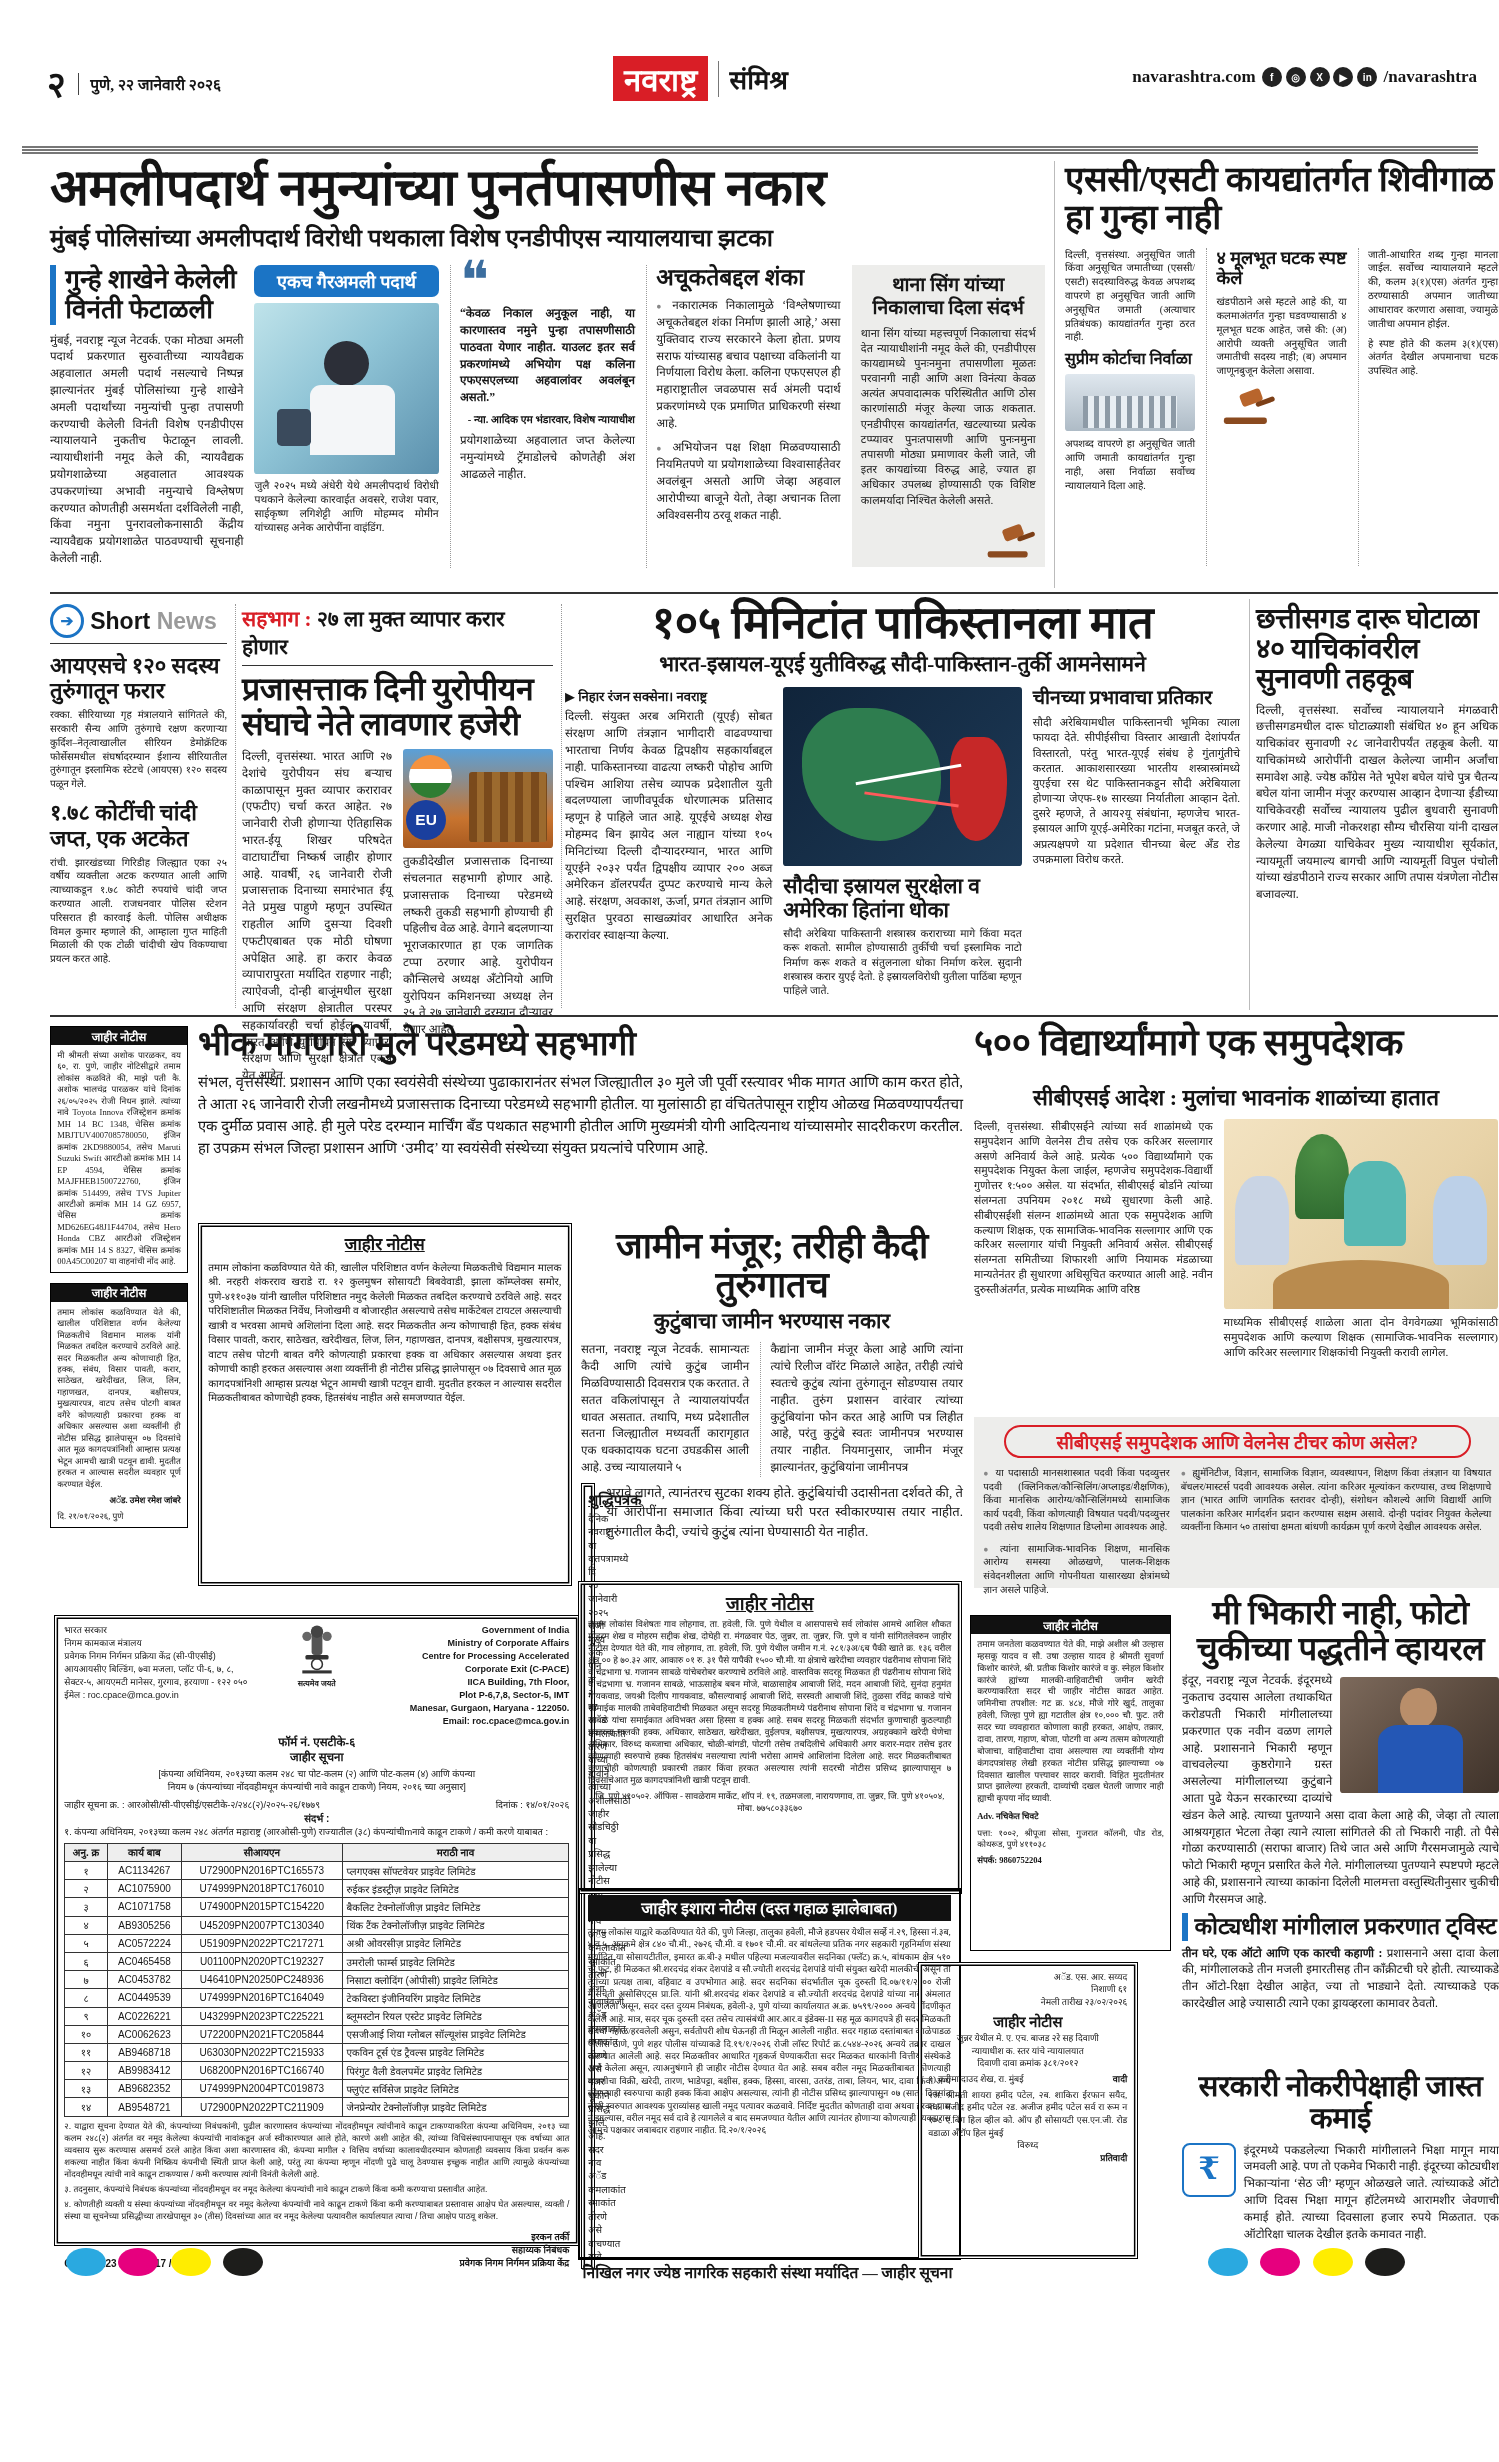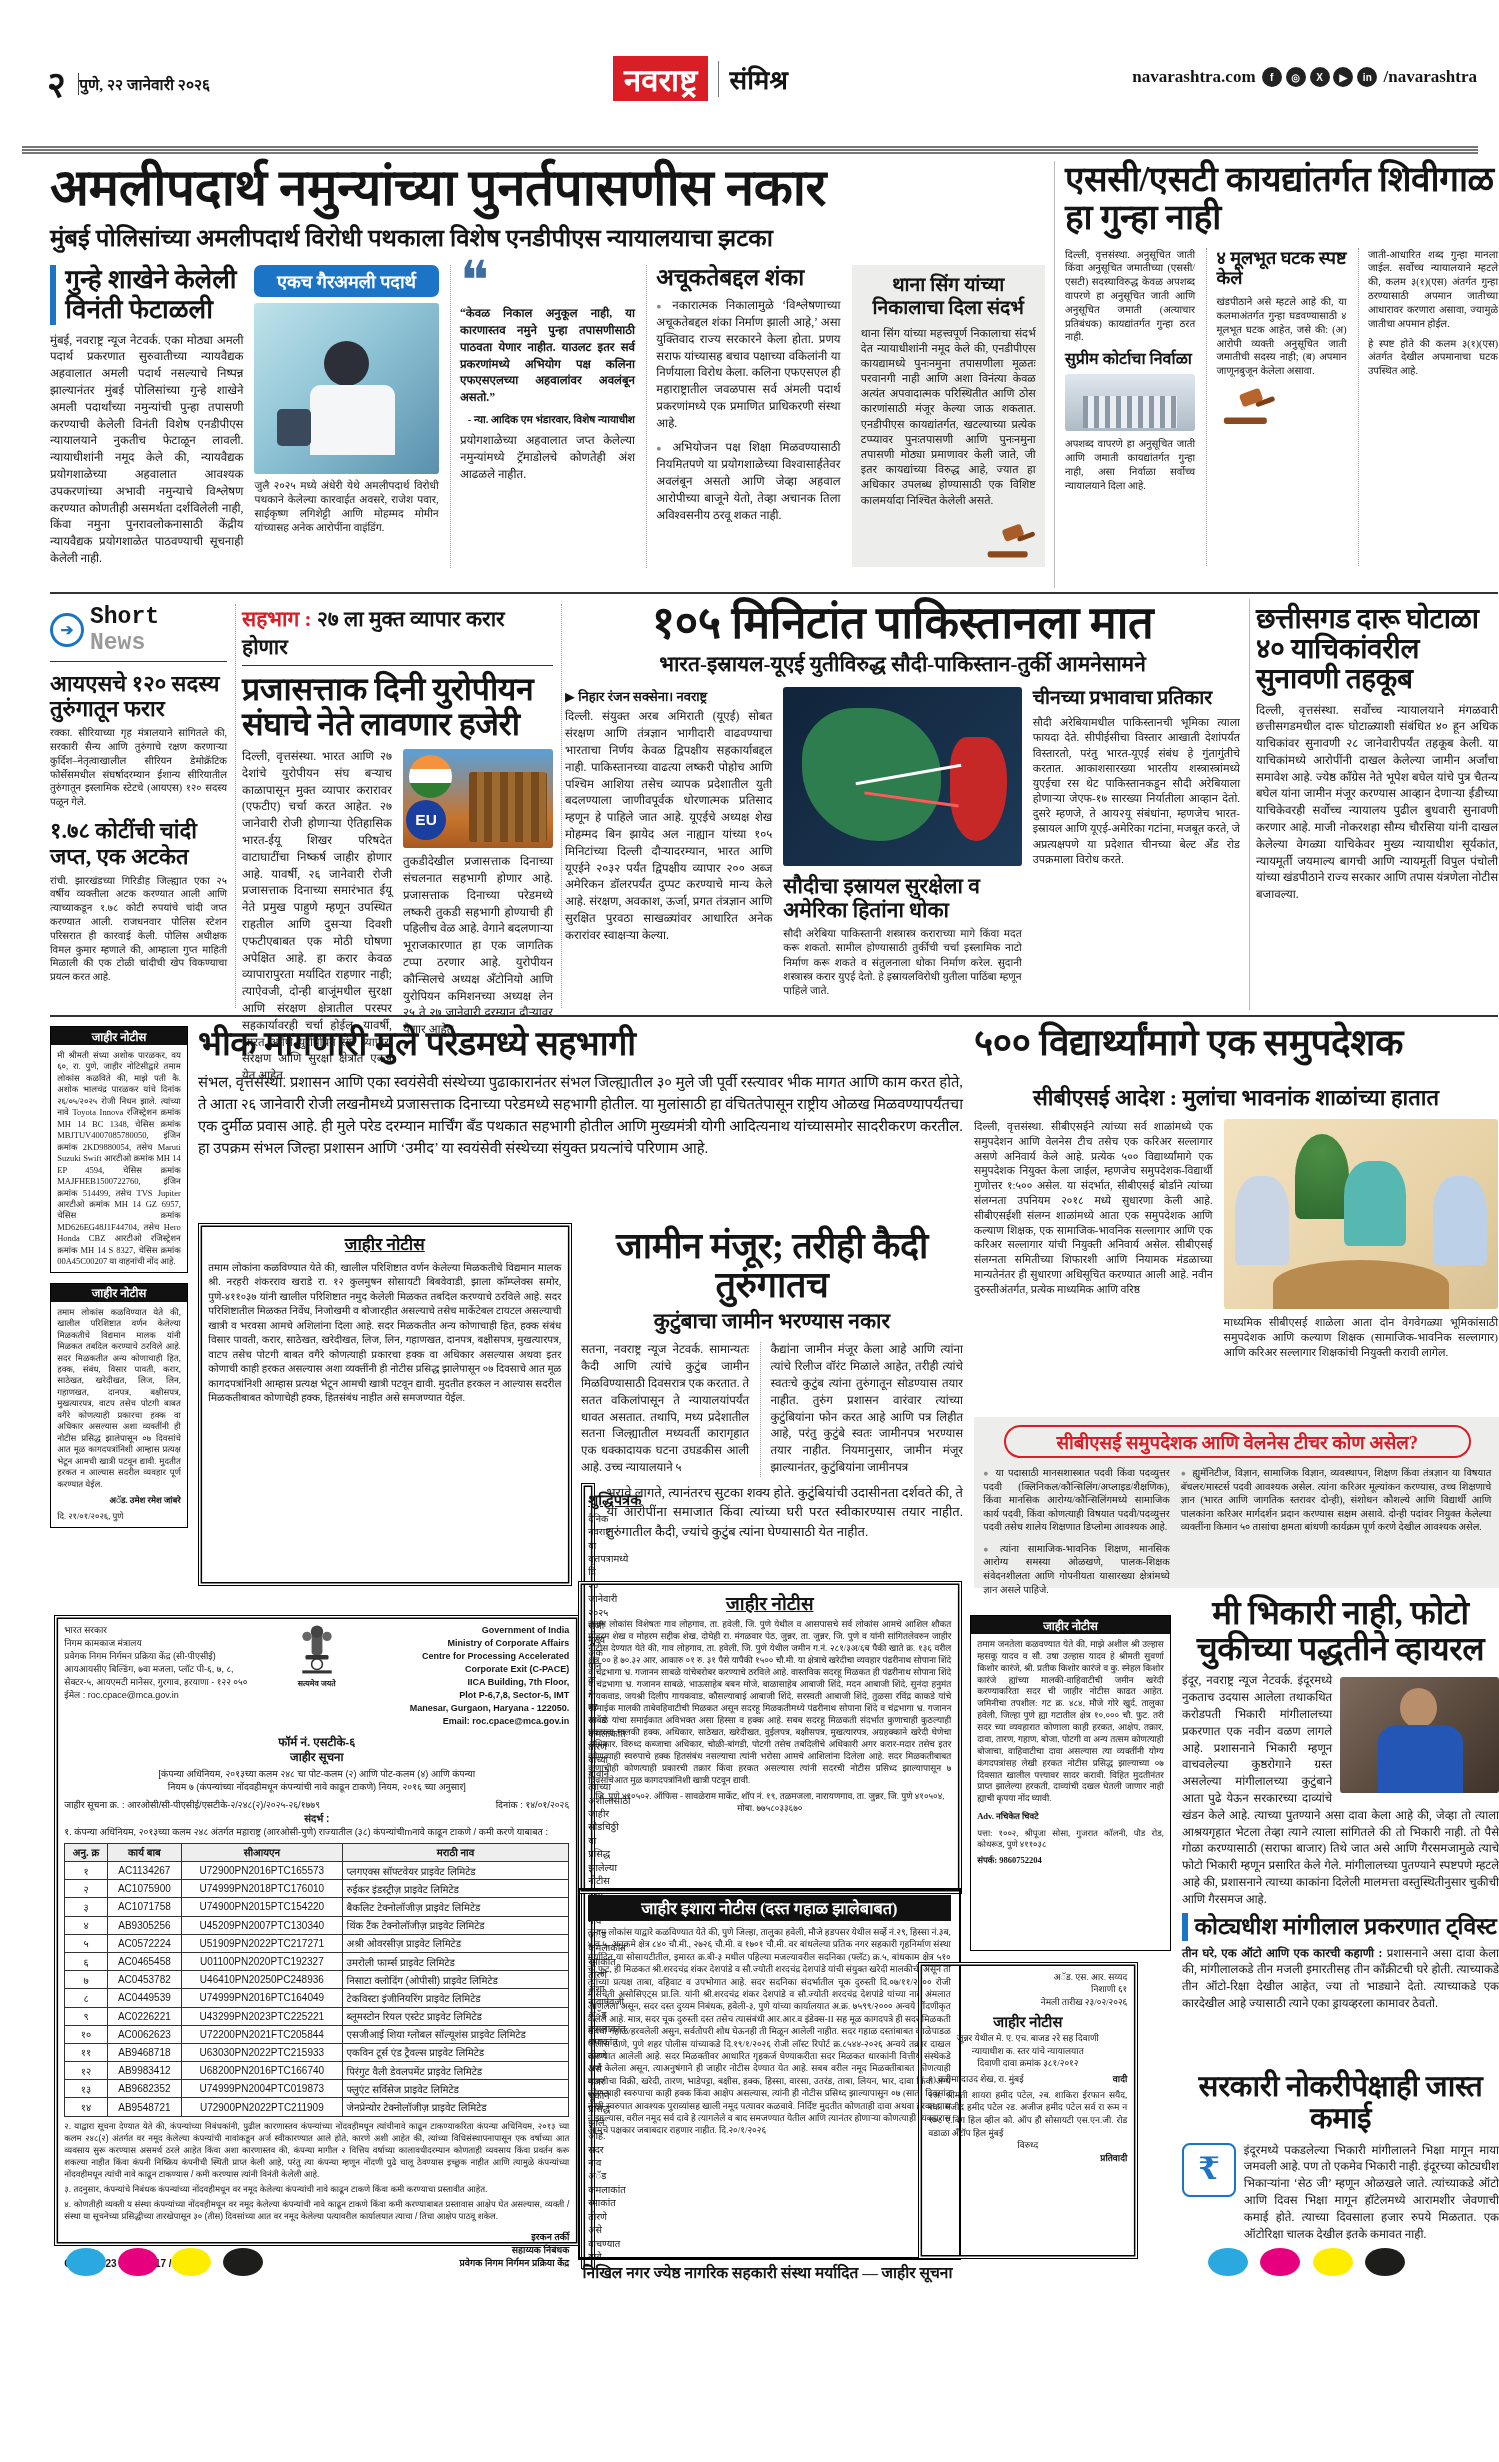--- a/index.html
+++ b/index.html
@@ -8,21 +8,21 @@
   .abs{position:absolute}
   .jc{text-align:justify}
   .ctr{text-align:center}
   .b{font-weight:bold}
   .body-sm{font-size:10px;line-height:1.38}
   .body-md{font-size:11.6px;line-height:1.45}
   .body-lg{font-size:13px;line-height:1.5}
   
   #hdr{left:0;top:58;width:1500px;height:92px}
   .pgno{font-size:36px;font-weight:bold}
-  .hdr-date{font-size:15.5px;font-weight:bold;border-left:1.6px solid #444;}
+  .hdr-date{font-size:15.5px;font-weight:bold;border-left:1.6px solid #444;padding-left:11px}
   .logo-red{background:#d91e26;color:#fff;font-weight:bold;font-size:31px;padding:1.6px 11px;display:inline-block}
   .edition{font-size:26px;font-weight:bold;border-left:1.6px solid #777;padding-left:11px;margin-left:9.3px}
   .site{font-size:17px;font-weight:bold}
   .soc{display:inline-flex;gap:3.9px;vertical-align:middle;margin:0 6.2px}
   .soc span{width:20px;height:20px;border-radius:50%;background:#222;color:#fff;font-size:10px;font-weight:bold;
             display:inline-flex;align-items:center;justify-content:center;font-family:"Liberation Sans",sans-serif}
   .rule3{left:22px;top:146px;width:1456px;height:7.8px;
          background:linear-gradient(#777 1.6px,transparent 1.6px,transparent 3.1px,#777 3.1px,#777 4.7px,transparent 4.7px,transparent 6.2px,#777 6.2px)}
   
   .kicker-red{color:#d91e26;font-weight:bold}
@@ -149,21 +149,21 @@
       <p class="body-sm jc" style="margin:6.2px 0 0">हे स्पष्ट होते की कलम ३(१)(एस) अंतर्गत देखील अपमानाचा घटक उपस्थित आहे.</p>
     </div>
   </div>
 </section>
 
 <div class="abs hrule" style="left:50px;top:592px;width:1448px"></div>
 
 <section class="abs" style="left:50px;top:604px;width:177px;height:404px;border-right:0.8px dotted #999;padding-right:7.8px">
   <div style="display:flex;align-items:center;gap:6.2px;border-bottom:1.6px solid #333;padding-bottom:4.7px">
     <span style="width:28px;height:28px;border-radius:50%;border:3.9px solid #1b74c5;color:#1b74c5;display:inline-flex;align-items:center;justify-content:center;font-weight:bold;font-size:15.5px;font-family:'Liberation Sans',sans-serif">➔</span>
-    <span style="font-family:Liberation Mono, monospace;font-size:23px;font-weight:bold">
+    <span style="font-family:Liberation Sans, sans-serif;font-size:23px;font-weight:bold">
       <span>Short</span>
       <span style="color:#9a9a9a">News</span>
     </span>
   </div>
   <div>
 
       <article style="margin-top:9.3px">
         <div class="b" style="font-size:22px;line-height:1.15">आयएसचे १२० सदस्य तुरुंगातून फरार</div>
         <p class="body-sm jc" style="margin:4.7px 0 0">रक्का. सीरियाच्या गृह मंत्रालयाने सांगितले की, सरकारी सैन्य आणि तुरुंगाचे रक्षण करणाऱ्या कुर्दिश–नेतृत्वाखालील सीरियन डेमोक्रॅटिक फोर्सेसमधील संघर्षादरम्यान ईशान्य सीरियातील तुरुंगातून इस्लामिक स्टेटचे (आयएस) १२० सदस्य पळून गेले.</p>
       </article>

